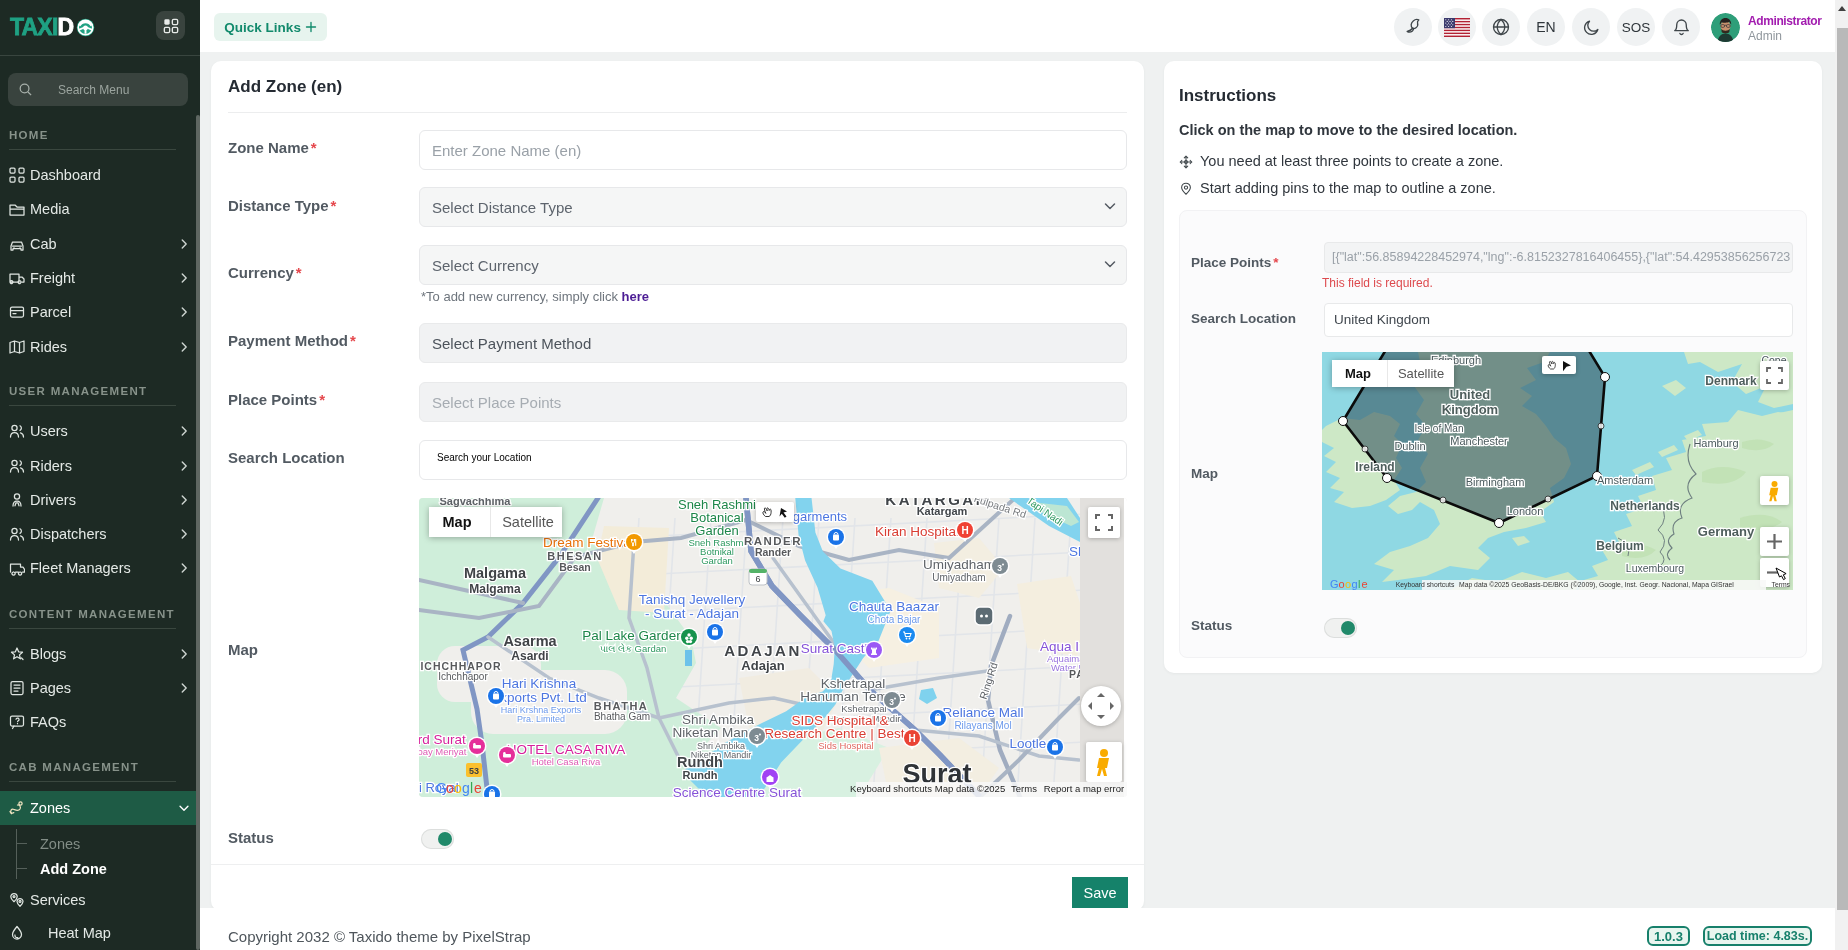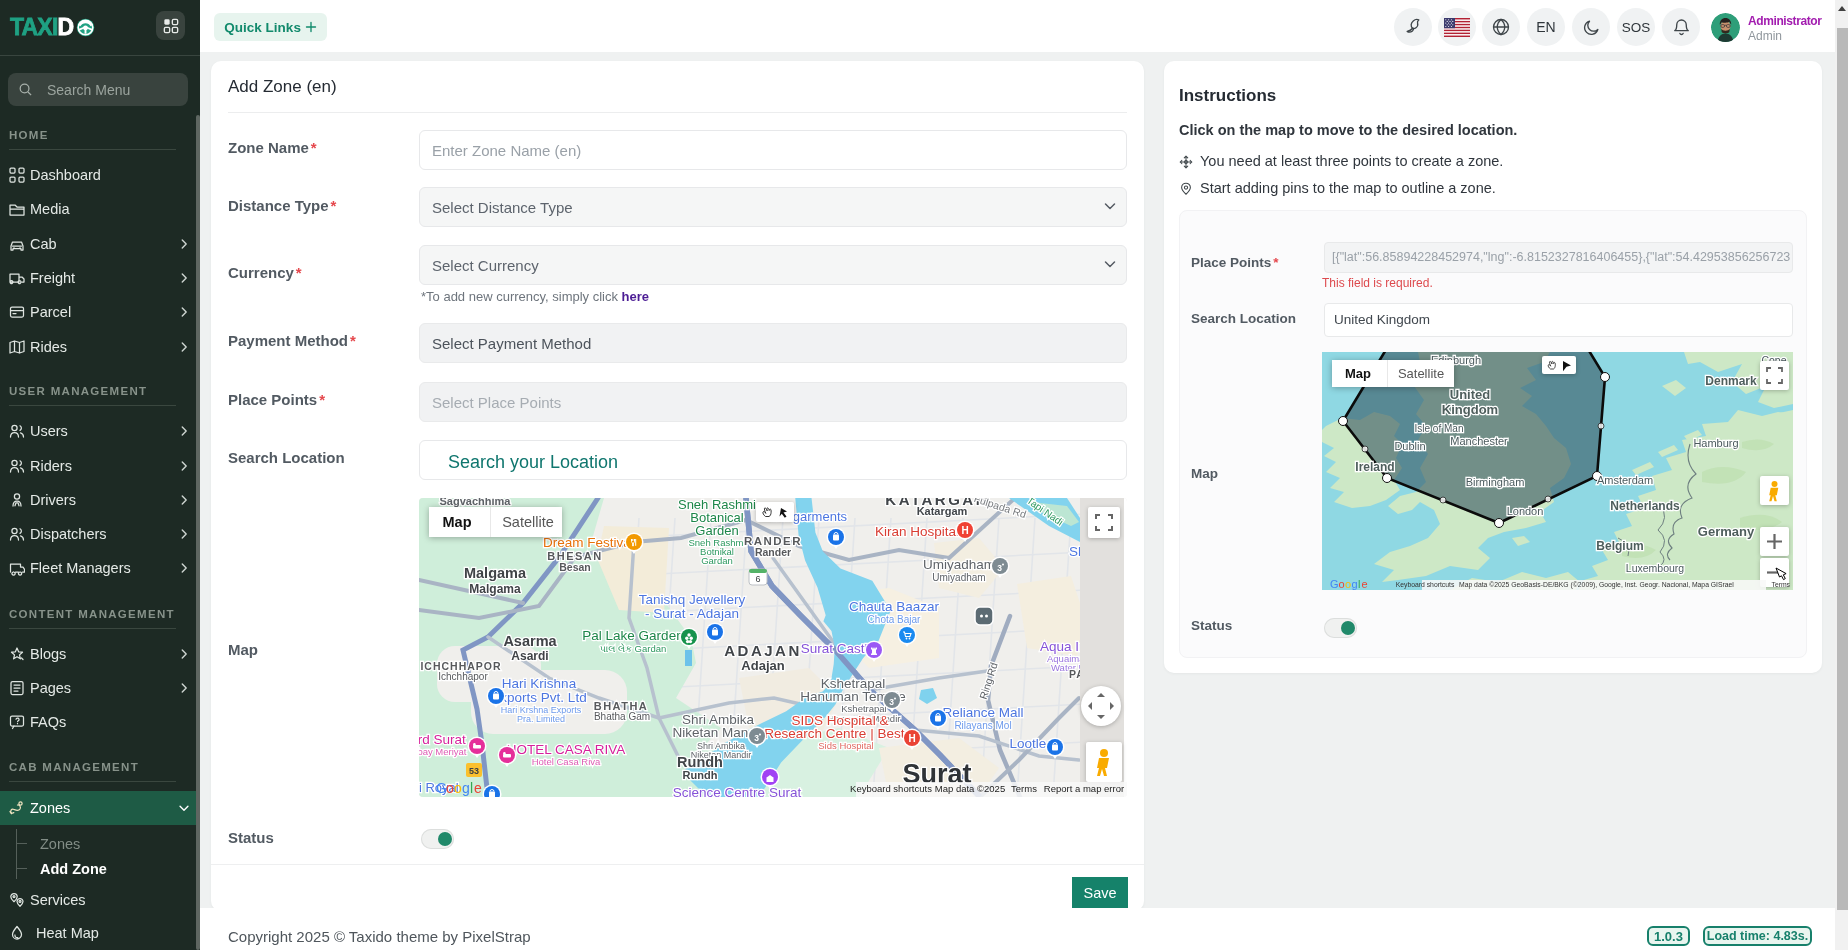--- a/index.html
+++ b/index.html
@@ -81,21 +81,21 @@
       <rect x="12.8" y="15.2" width="5" height="3.6" rx="1.7" fill="none" stroke="#2c2c34" stroke-width=".9"></rect>
       <rect x="20.2" y="15.2" width="5" height="3.6" rx="1.7" fill="none" stroke="#2c2c34" stroke-width=".9"></rect>
       <path d="M17.8 16 h2.4" stroke="#2c2c34" stroke-width=".9" fill="none"></path>
     </svg></div>
 <div style="position:absolute;left:1748px;top:14px;font-size:12px;letter-spacing:-0.4px;font-weight:700;color:#a21caf;">Administrator</div>
 <div style="position:absolute;left:1748px;top:29px;font-size:12px;color:#90979d;">Admin</div>
 
 <div style="position:absolute;left:200px;top:52px;width:1635px;height:898px;background:#eff1f1;"></div>
 
 <div class="card" style="left:211px;top:61px;width:933px;height:850px;">
-  <div style="position:absolute;left:17px;top:16px;font-size:17px;font-weight:400;color:#252b33;">Add Zone (en)</div>
+  <div style="position:absolute;left:17px;top:16px;font-size:17px;font-weight:700;color:#252b33;">Add Zone (en)</div>
   <div style="position:absolute;left:17px;top:51px;width:899px;height:1px;background:#ecedee;"></div>
 </div>
 
 <div style="position:absolute;left:228px;top:139px;font-size:15px;font-weight:700;color:#525a62;">Zone Name<span style="color:#e5484d;margin-left:2px;">*</span></div>
 <div style="position:absolute;left:419px;top:130px;width:708px;height:40px;background:#fff;border:1px solid #e7e8ea;border-radius:6px;"></div>
 <div style="position:absolute;left:432px;top:142px;font-size:15px;color:#9aa1a8;">Enter Zone Name (en)</div>
 
 <div style="position:absolute;left:228px;top:197px;font-size:15px;font-weight:700;color:#525a62;">Distance Type<span style="color:#e5484d;margin-left:2px;">*</span></div>
 <div style="position:absolute;left:419px;top:187px;width:708px;height:40px;background:#f5f6f6;border:1px solid #e7e8ea;border-radius:6px;"></div>
 <div style="position:absolute;left:432px;top:199px;font-size:15px;color:#5d646d;">Select Distance Type</div>
@@ -114,21 +114,21 @@
 <div style="position:absolute;left:228px;top:332px;font-size:15px;font-weight:700;color:#525a62;">Payment Method<span style="color:#e5484d;margin-left:2px;">*</span></div>
 <div style="position:absolute;left:419px;top:323px;width:708px;height:40px;background:#f1f2f3;border:1px solid #e9eaeb;border-radius:6px;"></div>
 <div style="position:absolute;left:432px;top:335px;font-size:15px;color:#4c535b;">Select Payment Method</div>
 
 <div style="position:absolute;left:228px;top:391px;font-size:15px;font-weight:700;color:#525a62;">Place Points<span style="color:#e5484d;margin-left:2px;">*</span></div>
 <div style="position:absolute;left:419px;top:382px;width:708px;height:40px;background:#f1f2f3;border:1px solid #e9eaeb;border-radius:6px;"></div>
 <div style="position:absolute;left:432px;top:394px;font-size:15px;color:#a6acb2;">Select Place Points</div>
 
 <div style="position:absolute;left:228px;top:449px;font-size:15px;font-weight:700;color:#525a62;">Search Location</div>
 <div style="position:absolute;left:419px;top:440px;width:708px;height:40px;background:#fff;border:1px solid #e7e8ea;border-radius:6px;"></div>
-<div style="position:absolute;left:448px;top:452px;font-size:18px;color:#0f766e;">Search your Location</div>
+<div style="position:absolute;left:437px;top:452px;font-size:10px;color:#000000;">Search your Location</div>
 
 <div style="position:absolute;left:228px;top:641px;font-size:15px;font-weight:700;color:#525a62;">Map</div>
 <div style="position:absolute;left:419px;top:498px;width:708px;height:299px;overflow:hidden;border-radius:4px;">
     <svg width="708" height="299" viewBox="0 0 708 299" style="position:absolute;left:0;top:0" font-family="Liberation Sans, sans-serif">
 <rect width="708" height="299" fill="#f0efec"></rect>
 <path d="M220,20 L202,299" stroke="#e2e5e9" stroke-width="1.6" fill="none"></path>
       <path d="M256,20 L238,299" stroke="#e2e5e9" stroke-width="1.6" fill="none"></path>
       <path d="M292,20 L274,299" stroke="#e2e5e9" stroke-width="1.6" fill="none"></path>
       <path d="M328,20 L310,299" stroke="#e2e5e9" stroke-width="1.6" fill="none"></path>
       <path d="M364,20 L346,299" stroke="#e2e5e9" stroke-width="1.6" fill="none"></path>
@@ -574,21 +574,21 @@
         <text x="39.5" y="236" font-size="11" fill="#ea4335">e</text>
       </g>
 </svg>
   </div>
 <div style="position:absolute;left:1191px;top:618px;font-size:13.5px;font-weight:700;color:#525a62;">Status</div>
 <div style="position:absolute;left:1324px;top:618px;width:33px;height:20px;border-radius:11px;background:#f0f1f0;box-shadow:inset 0 0 0 1px #dcdedd;">
     <div style="position:absolute;right:2px;top:3px;width:14px;height:14px;border-radius:50%;background:#20896a;"></div>
   </div>
 
 <div style="position:absolute;left:200px;top:908px;width:1635px;height:42px;background:#ffffff;"></div>
-<div style="position:absolute;left:228px;top:928px;font-size:15px;color:#4f565c;">Copyright 2025 © Taxido theme by PixelStrap</div>
+<div style="position:absolute;left:228px;top:928px;font-size:15px;color:#4f565c;">Copyright 2032 © Taxido theme by PixelStrap</div>
 <div style="position:absolute;left:1647px;top:926px;width:43px;height:20px;border:2px solid #17806b;border-radius:6px;background:#e9f5ef;display:flex;align-items:center;justify-content:center;font-size:13px;font-weight:700;color:#17806b;box-sizing:border-box;">1.0.3</div>
 <div style="position:absolute;left:1703px;top:926px;width:109px;height:20px;border:2px solid #17806b;border-radius:6px;background:#e9f5ef;display:flex;align-items:center;justify-content:center;font-size:12.5px;font-weight:700;color:#17806b;box-sizing:border-box;white-space:nowrap;">Load time: 4.83s.</div>
 
 <div style="position:absolute;left:0;top:0;width:200px;height:950px;background:#1d2a24;">
   <div style="position:absolute;left:10px;top:14px;display:flex;align-items:center;">
     <span style="font-size:23px;font-weight:800;letter-spacing:-0.8px;color:#1fa183;-webkit-text-stroke:0.8px #1fa183;">TAXI</span>
       <span style="font-size:23px;font-weight:800;color:#fff;-webkit-text-stroke:0.8px #fff;">D</span>
       <svg width="19" height="19" viewBox="0 0 24 24" style="margin-left:2px">
         <circle cx="12" cy="12" r="11" fill="#21a283"></circle>
         <circle cx="12" cy="12" r="9.2" fill="none" stroke="#fff" stroke-width="2"></circle>
@@ -604,21 +604,21 @@
         <rect x="1.5" y="10.5" width="6" height="6" rx="1.5"></rect>
         <rect x="10.5" y="10.5" width="6" height="6" rx="1.5"></rect>
       </svg>
   </div>
   <div style="position:absolute;left:0;top:55px;width:200px;height:1px;background:#39453f;"></div>
   <div style="position:absolute;left:8px;top:73px;width:180px;height:33px;background:#39433e;border-radius:8px;display:flex;align-items:center;padding-left:10px;">
     <svg width="15" height="15" viewBox="0 0 24 24" fill="none" stroke="#a7b0aa" stroke-width="2">
         <circle cx="10.5" cy="10.5" r="7"></circle>
         <path d="M16 16 l5 5"></path>
       </svg>
-    <span style="margin-left:14px;font-size:14px;color:#9ba49e;">Search Menu</span>
+    <span style="margin-left:25px;font-size:12px;color:#9ba49e;">Search Menu</span>
   </div>
   <div style="position:absolute;left:9px;top:129px;font-size:11.5px;font-weight:700;letter-spacing:1.3px;color:#87928a;">HOME</div>
     <div style="position:absolute;left:9px;top:149px;width:167px;height:1px;background:#3a473f;"></div>
 <div style="position:absolute;left:0;top:158px;width:200px;height:34px;display:flex;align-items:center;padding-left:9px;box-sizing:border-box;color:#e4e9e6;font-size:14.5px;">
       <svg width="16" height="16" viewBox="0 0 16 16" style="flex:none" fill="none" stroke="#dfe5e1" stroke-width="1.25" stroke-linecap="round" stroke-linejoin="round">
         <rect x="1" y="1" width="5" height="5" rx="1"></rect>
         <rect x="10" y="1" width="5" height="5" rx="1"></rect>
         <rect x="1" y="10" width="5" height="5" rx="1"></rect>
         <rect x="10" y="10" width="5" height="5" rx="1"></rect>
       </svg>
@@ -769,21 +769,21 @@
         <path d="M5 1.5 a3.2 3.2 0 0 1 3.2 3.2 c0 2.2-3.2 5-3.2 5 s-3.2-2.8-3.2-5 A3.2 3.2 0 0 1 5 1.5 z M11 6.5 a3 3 0 0 1 3 3 c0 2-3 4.8-3 4.8 s-3-2.8-3-4.8 a3 3 0 0 1 3-3 z"></path>
         <circle cx="5" cy="4.6" r="1"></circle>
         <circle cx="11" cy="9.4" r="1"></circle>
       </svg>
       <span style="margin-left:5px">Services</span>
     </div>
 <div style="position:absolute;left:0;top:916px;width:200px;height:34px;display:flex;align-items:center;padding-left:9px;box-sizing:border-box;color:#e4e9e6;font-size:14.5px;">
       <svg width="16" height="16" viewBox="0 0 16 16" style="flex:none" fill="none" stroke="#dfe5e1" stroke-width="1.25" stroke-linecap="round" stroke-linejoin="round">
         <path d="M8 1.5 c2.5 3 4.5 5.5 4.5 8 a4.5 4.5 0 0 1 -9 0 c0-2.5 2-5 4.5-8 z M6 10 a2.2 2.2 0 0 0 2.8 2.6"></path>
       </svg>
-      <span style="margin-left:11px">Heat Map</span>
+      <span style="margin-left:23px">Heat Map</span>
     </div>
   <div style="position:absolute;left:196px;top:115px;width:4px;height:835px;background:#5e6661;border-radius:2px;"></div>
 </div>
 
 <div style="position:absolute;left:1835px;top:0;width:13px;height:950px;background:#f1f1f1;"></div>
 <div style="position:absolute;left:1835px;top:0;width:13px;height:17px;background:#f1f1f1;display:flex;align-items:center;justify-content:center;">
     <div style="width:0;height:0;border-left:4px solid transparent;border-right:4px solid transparent;border-bottom:5px solid #404040;"></div>
   </div>
 <div style="position:absolute;left:1837px;top:28px;width:11px;height:882px;background:#b9b9b9;"></div>
 </body></html>

